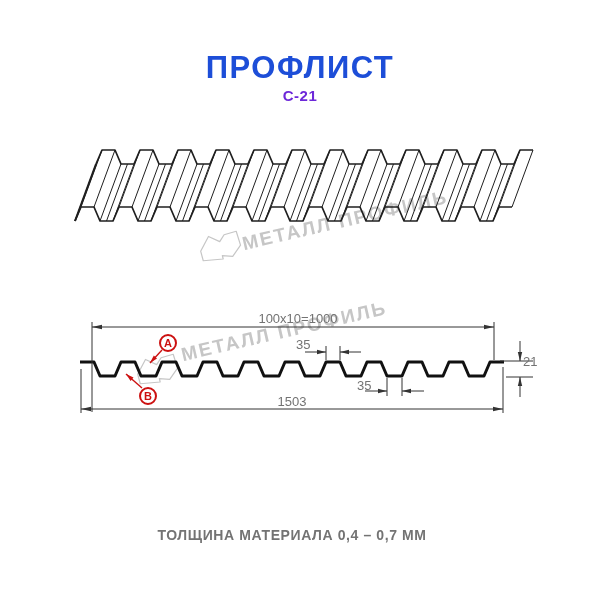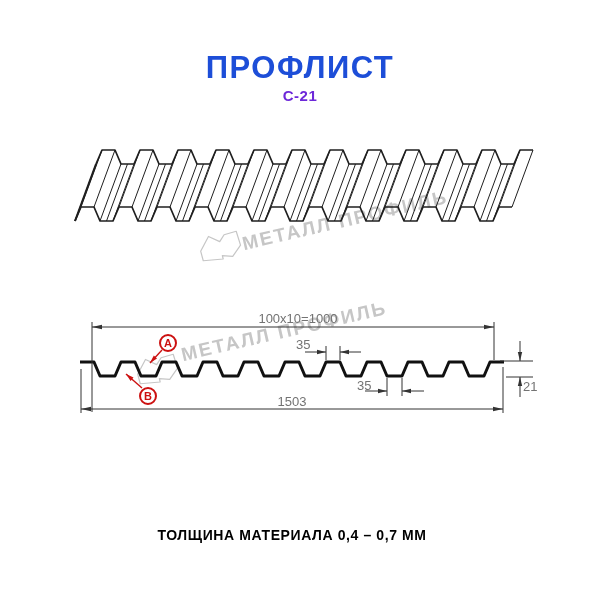--- a/index.html
+++ b/index.html
@@ -4,21 +4,21 @@
 <style>
   html,body{margin:0;padding:0;}
   body{width:600px;height:600px;background:#ffffff;overflow:hidden;position:relative;
        font-family:"Liberation Sans","DejaVu Sans",sans-serif;}
   .abs{position:absolute;}
   .title{left:0;top:50px;width:600px;text-align:center;font-size:31px;font-weight:bold;
          letter-spacing:1.5px;color:#1d4ed8;}
   .subtitle{left:0;top:87px;width:600px;text-align:center;font-size:15px;font-weight:bold;
             letter-spacing:0.5px;color:#6d28d9;}
   .footer-note{left:0;top:527px;width:584px;text-align:center;font-size:14px;font-weight:bold;
-               letter-spacing:0.6px;color:#000000;}
+               letter-spacing:0.6px;color:#737373;}
   .wm-text{font-size:19px;font-weight:bold;letter-spacing:2px;color:#c6c6c6;white-space:nowrap;
            transform:rotate(-13deg);transform-origin:0 100%;}
   .wm-logo{width:52px;height:38px;}
   svg#linework{left:0;top:0;}
   .dim-label{font-size:13px;color:#737373;white-space:nowrap;}
   .dim-center{text-align:center;}
   .dim-right{}
   .callout{width:14px;height:14px;border:2px solid #cc1111;border-radius:50%;
            color:#cc1111;font-size:11px;font-weight:bold;text-align:center;line-height:14px;}
   .layer1{z-index:1;} .layer2{z-index:2;} .layer3{z-index:3;}
@@ -85,19 +85,19 @@
       <path d="M162,350 L150,363" fill="none" stroke="#cc1111" stroke-width="1.4" stroke-linejoin="round"></path>
       <polygon points="150.0,363.0 153.8,355.6 157.0,358.6" fill="#cc1111"></polygon>
       <path d="M142,388 L126,374" fill="none" stroke="#cc1111" stroke-width="1.4" stroke-linejoin="round"></path>
       <polygon points="126.0,374.0 133.5,377.6 130.6,380.9" fill="#cc1111"></polygon>
     </g>
 </svg>
 
 <div class="abs layer3 dim-label dim-center" style="left:223px;top:311px;width:150px;">100x10=1000</div>
 <div class="abs layer3 dim-label dim-right" style="left:296px;top:337px;width:26px;">35</div>
 <div class="abs layer3 dim-label dim-right" style="left:357px;top:378px;width:26px;">35</div>
-<div class="abs layer3 dim-label" style="left:523px;top:354px;margin-top:25px;">21</div>
+<div class="abs layer3 dim-label" style="left:523px;top:354px;">21</div>
 <div class="abs layer3 dim-label dim-center" style="left:252px;top:394px;width:80px;">1503</div>
 
 <div class="abs layer3 callout" style="left:159px;top:334px;">A</div>
 <div class="abs layer3 callout" style="left:139px;top:387px;">B</div>
 
 <div class="abs layer3 footer-note">ТОЛЩИНА МАТЕРИАЛА 0,4 – 0,7 ММ</div>
 
 </body></html>

